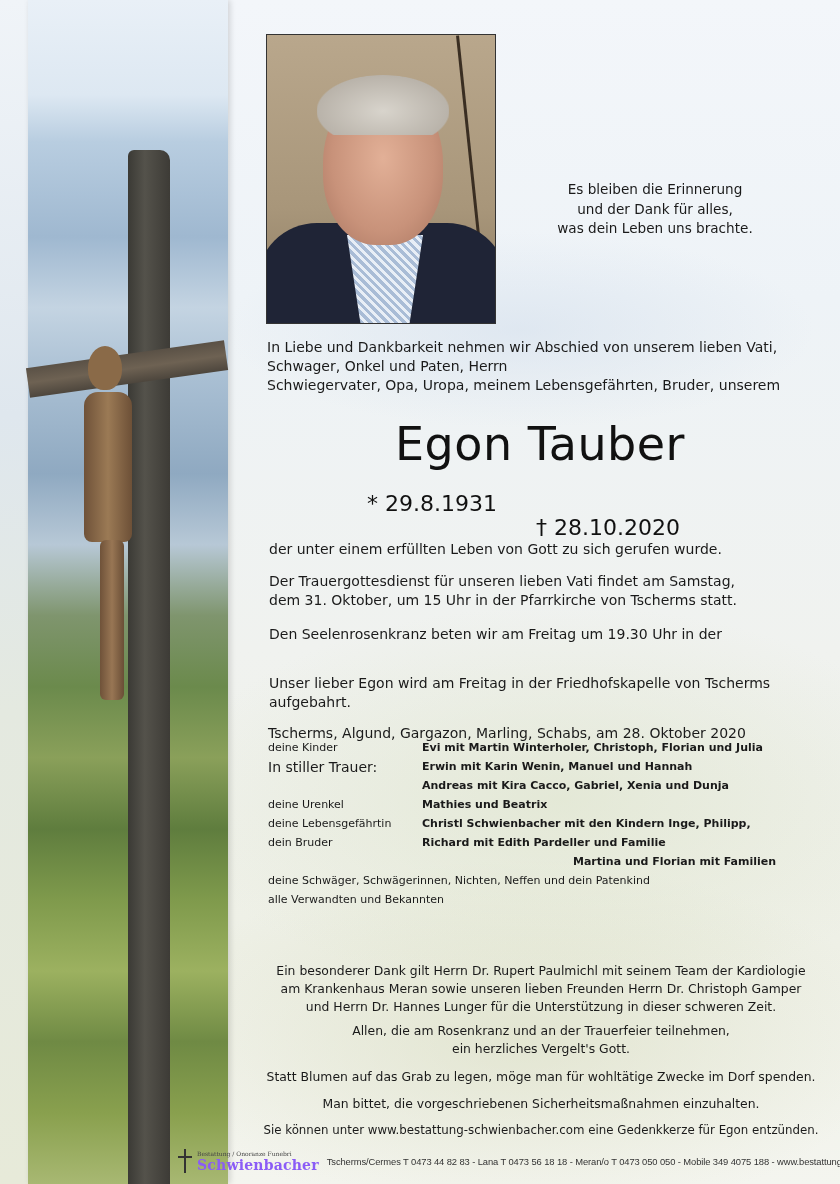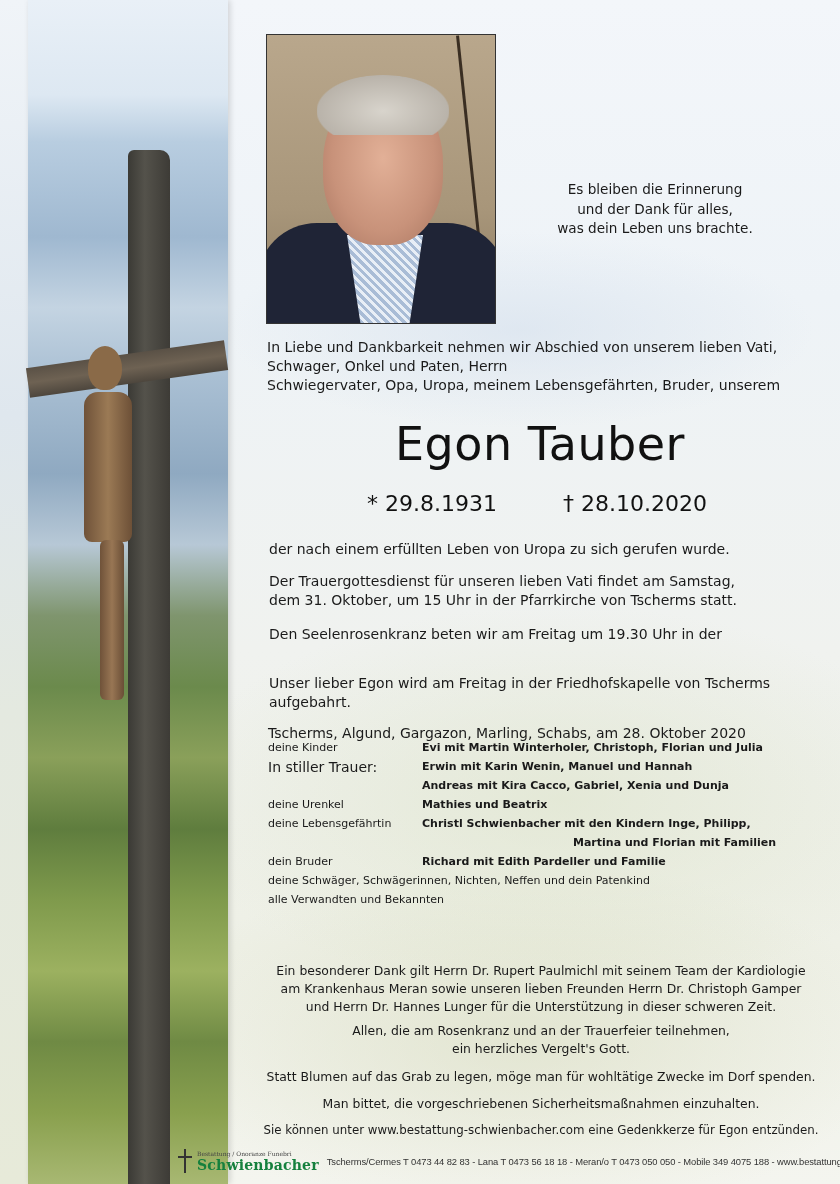--- a/index.html
+++ b/index.html
@@ -87,21 +87,21 @@
   }
   .intro { left: 267px; top: 338px; width: 530px; }
   .name {
     position: absolute; left: 260px; top: 418px; width: 560px; text-align: center;
     font-size: 46px; line-height: 52px; letter-spacing: 0.5px; color: #111;
   }
   .dates {
     position: absolute; top: 490px; font-size: 22px; line-height: 28px; color: #111;
   }
   .born { left: 367px; }
-  .died { left: 563px; }
+  .died { left: 536px; margin-top: 24px; }
   .para { left: 269px; width: 530px; }
   .mourn-table { position: absolute; left: 268px; top: 738px; width: 540px; font-size: 11px; line-height: 19px; }
   .mourn-row { display: flex; }
   .mourn-rel { width: 154px; flex: 0 0 154px; white-space: nowrap; }
   .mourn-names { flex: 1; white-space: nowrap; font-weight: bold; }
   .mourn-full { white-space: nowrap; }
   .center { text-align: center; }
   .small { font-size: 12.4px; line-height: 18px; }
   .footer {
     position: absolute; left: 176px; top: 1146px; width: 650px; height: 30px;
@@ -112,21 +112,21 @@
     width: 18px; height: 24px; position: relative;
   }
   .logo-cross:before {
     content: ""; position: absolute; left: 8px; top: 0; width: 2px; height: 24px; background: #333;
   }
   .logo-cross:after {
     content: ""; position: absolute; left: 2px; top: 7px; width: 14px; height: 2px; background: #333;
   }
   .logo-text { display: flex; flex-direction: column; line-height: 1; }
   .logo-sub { font-family: "DejaVu Serif", serif; font-size: 6px; color: #444; margin-bottom: 1px; }
-  .logo-main { font-family: "DejaVu Serif", serif; font-size: 14px; font-weight: bold; color: #15803d; letter-spacing: 0.2px; }
+  .logo-main { font-family: "DejaVu Serif", serif; font-size: 14px; font-weight: bold; color: #8b5cf6; letter-spacing: 0.2px; }
   .footer-contacts {
     font-family: "Liberation Sans", sans-serif; font-size: 9.4px; color: #333; white-space: nowrap;
     letter-spacing: -0.1px;
   }
 </style>
 </head>
 <body>
 
 <div class="bg-wash"></div>
 
@@ -155,21 +155,21 @@
 <div class="text intro">
   <div>In Liebe und Dankbarkeit nehmen wir Abschied von unserem lieben Vati,</div>
   <div>Schwager, Onkel und Paten, Herrn</div>
   <div>Schwiegervater, Opa, Uropa, meinem Lebensgefährten, Bruder, unserem</div>
 </div>
 
 <div class="name">Egon Tauber</div>
 <div class="dates born">* 29.8.1931</div>
 <div class="dates died">† 28.10.2020</div>
 
-<div class="text para" style="top:540px;">der nach einem erfüllten Leben von Uropa zu sich gerufen wurde.</div>
+<div class="text para" style="top:540px;">der unter einem erfüllten Leben von Gott zu sich gerufen wurde.</div>
 
 <div class="text para" style="top:572px;">
   <div>Der Trauergottesdienst für unseren lieben Vati findet am Samstag,</div>
   <div>dem 31. Oktober, um 15 Uhr in der Pfarrkirche von Tscherms statt.</div>
 </div>
 
 <div class="text para" style="top:625px;">
   <div>Den Seelenrosenkranz beten wir am Freitag um 19.30 Uhr in der</div>
 </div>
 
@@ -197,26 +197,26 @@
   </div>
   <div class="mourn-row">
     <span class="mourn-rel">deine Urenkel</span>
     <span class="mourn-names">Mathies und Beatrix</span>
   </div>
   <div class="mourn-row">
     <span class="mourn-rel">deine Lebensgefährtin</span>
     <span class="mourn-names">Christl Schwienbacher mit den Kindern Inge, Philipp,</span>
   </div>
   <div class="mourn-row">
+    <span class="mourn-rel">dein Bruder</span>
+    <span class="mourn-names">Richard mit Edith Pardeller und Familie</span>
+  </div>
+  <div class="mourn-row">
     <span class="mourn-rel" style="flex-basis:305px; width:305px;"></span>
     <span class="mourn-names">Martina und Florian mit Familien</span>
-  </div>
-  <div class="mourn-row">
-    <span class="mourn-rel">dein Bruder</span>
-    <span class="mourn-names">Richard mit Edith Pardeller und Familie</span>
   </div>
   <div class="mourn-full">deine Schwäger, Schwägerinnen, Nichten, Neffen und dein Patenkind</div>
   <div class="mourn-full">alle Verwandten und Bekannten</div>
 </div>
 
 <div class="text center small" style="left:262px; top:962px; width:558px;">
   <div>Ein besonderer Dank gilt Herrn Dr. Rupert Paulmichl mit seinem Team der Kardiologie</div>
   <div>am Krankenhaus Meran sowie unseren lieben Freunden Herrn Dr. Christoph Gamper</div>
   <div>und Herrn Dr. Hannes Lunger für die Unterstützung in dieser schweren Zeit.</div>
 </div>

